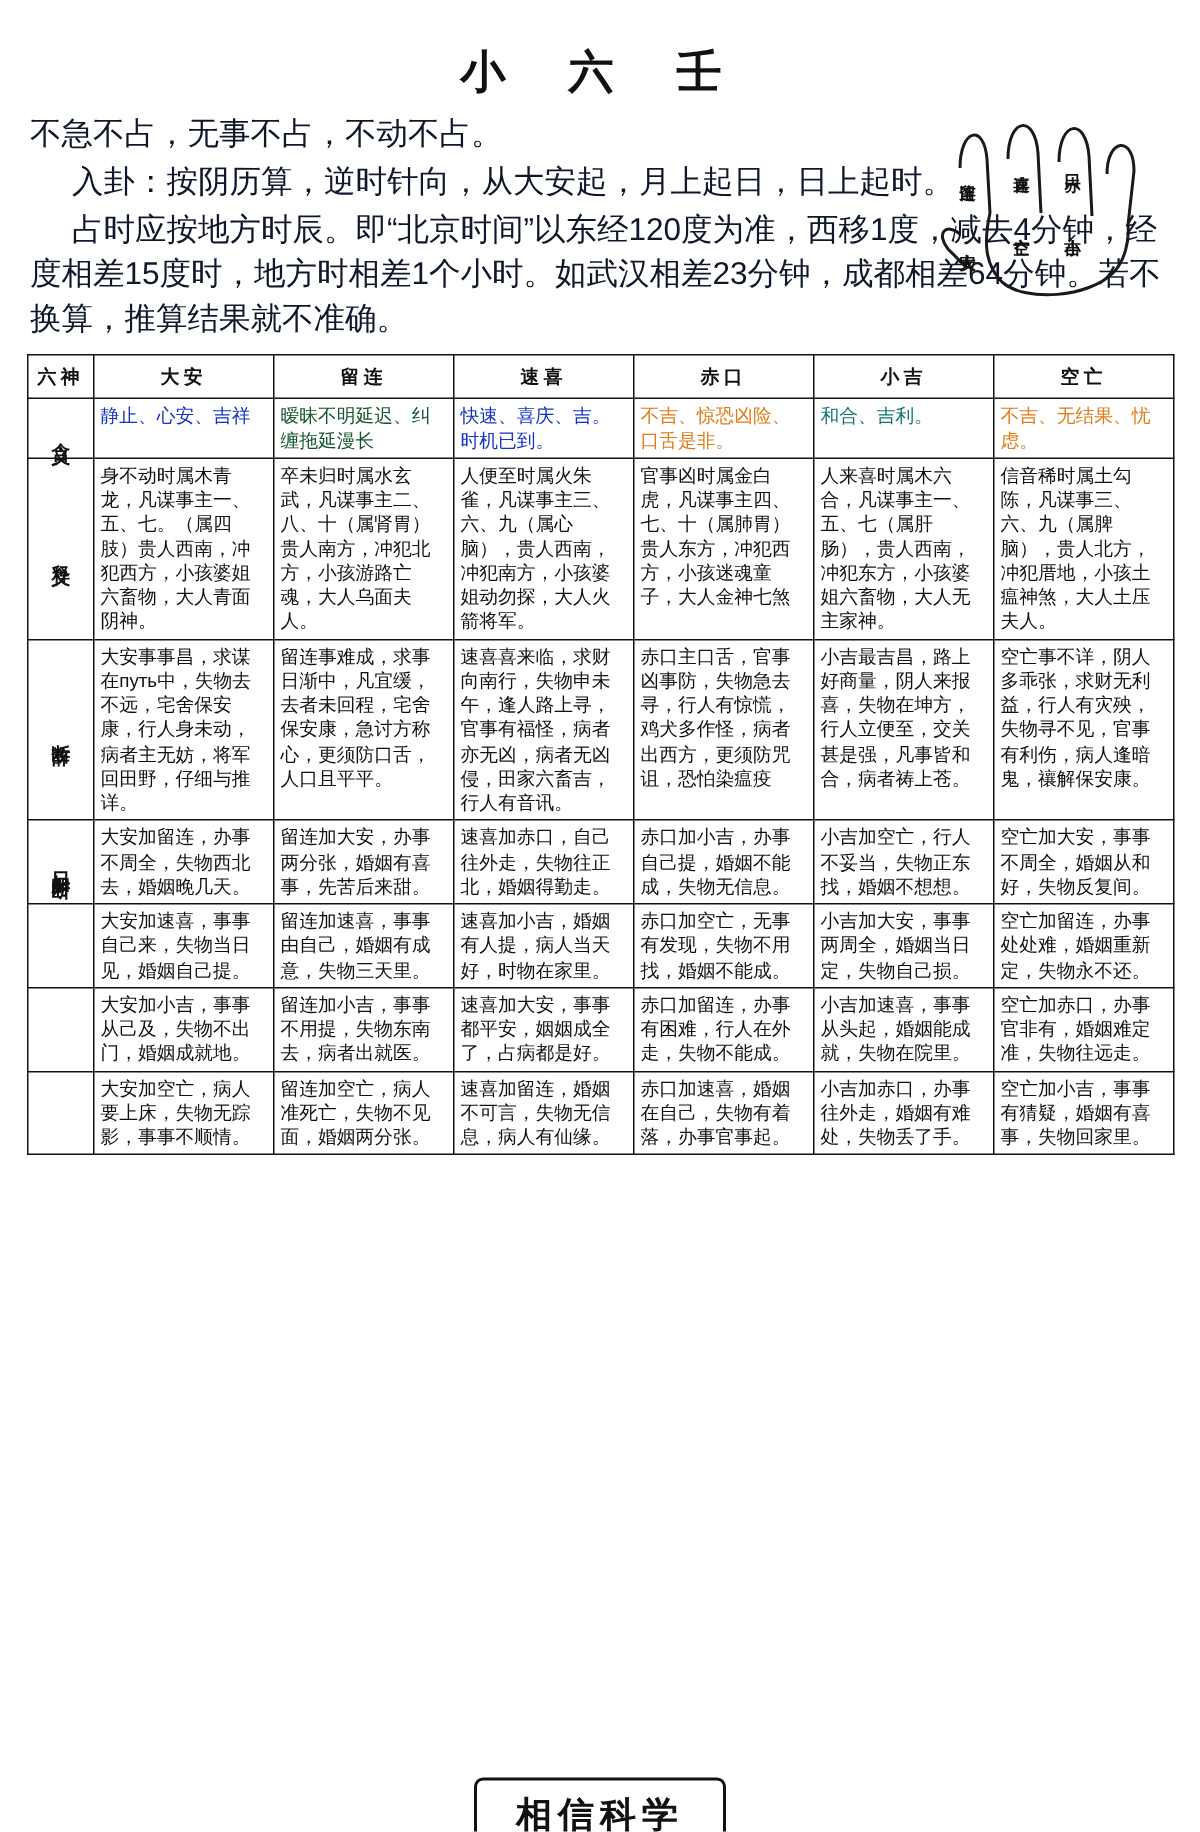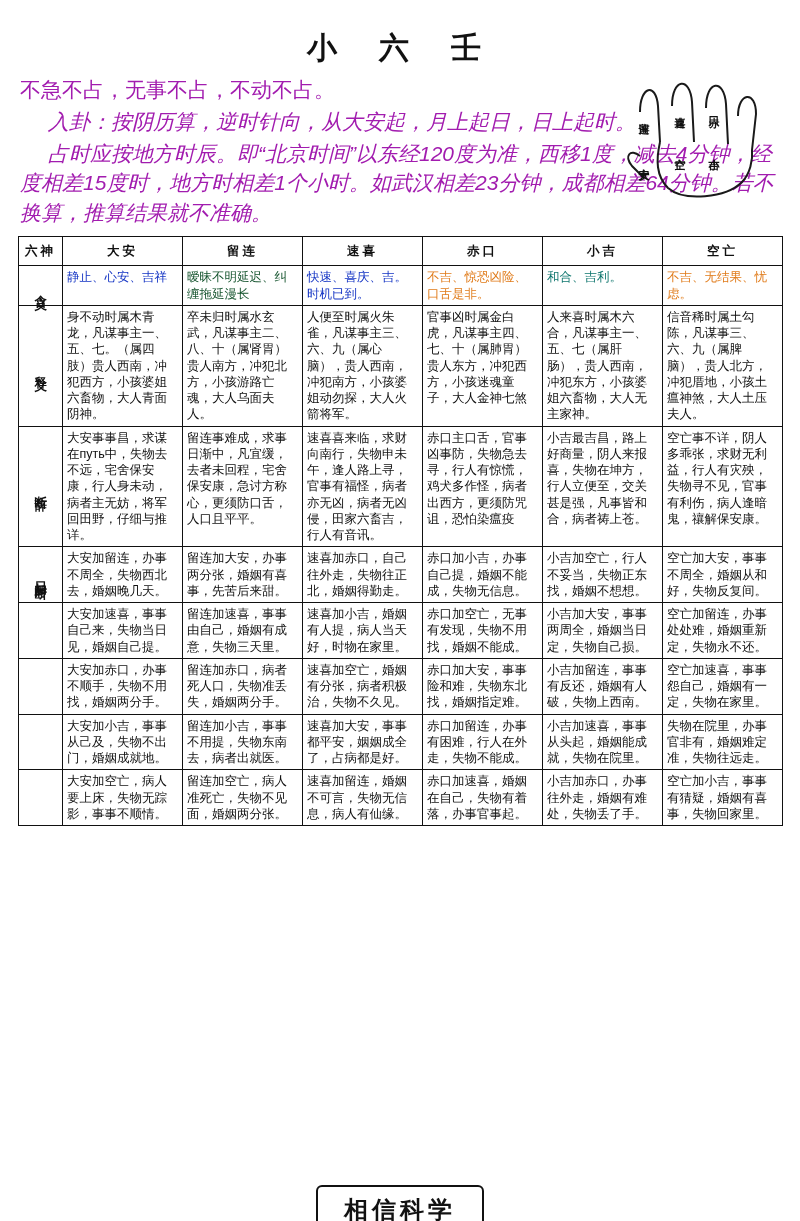--- a/index.html
+++ b/index.html
@@ -27,30 +27,29 @@
     font-size: 30px;
     font-weight: bold;
     letter-spacing: 12px;
     margin: 28px 0 6px 0;
     color: #111;
     font-family: Liberation Mono, monospace;
   }
   .intro {
     font-size: 21px;
     line-height: 1.42;
-    color: #a21caf;
+    color: #0f172a;
     margin: 0 0 2px 0;
     padding: 0 2px;
   }
   .intro p {
     margin: 0 0 2px 0;
   }
   .indent {
     text-indent: 28px;
-    font-style: italic;
   }
   .hand-figure {
     position: absolute;
     right: 20px;
     top: 36px;
     width: 170px;
     height: 140px;
   }
   .hand-figure svg { display: block; }
 
@@ -217,38 +216,29 @@
     <tr>
       <td class="col-head"></td>
       <td>大安加速喜，事事自己来，失物当日见，婚姻自己提。</td>
       <td>留连加速喜，事事由自己，婚姻有成意，失物三天里。</td>
       <td>速喜加小吉，婚姻有人提，病人当天好，时物在家里。</td>
       <td>赤口加空亡，无事有发现，失物不用找，婚姻不能成。</td>
       <td>小吉加大安，事事两周全，婚姻当日定，失物自己损。</td>
       <td>空亡加留连，办事处处难，婚姻重新定，失物永不还。</td>
     </tr>
 
-    <tr>
-      <td class="col-head"></td>
-      <td>大安加赤口，办事不顺手，失物不用找，婚姻两分手。</td>
-      <td>留连加赤口，病者死人口，失物准丢失，婚姻两分手。</td>
-      <td>速喜加空亡，婚姻有分张，病者积极治，失物不久见。</td>
-      <td>赤口加大安，事事险和难，失物东北找，婚姻指定难。</td>
-      <td>小吉加留连，事事有反还，婚姻有人破，失物上西南。</td>
-      <td>空亡加速喜，事事怨自己，婚姻有一定，失物在家里。</td>
-    </tr>
 
     <tr>
       <td class="col-head"></td>
       <td>大安加小吉，事事从己及，失物不出门，婚姻成就地。</td>
       <td>留连加小吉，事事不用提，失物东南去，病者出就医。</td>
       <td>速喜加大安，事事都平安，姻姻成全了，占病都是好。</td>
       <td>赤口加留连，办事有困难，行人在外走，失物不能成。</td>
       <td>小吉加速喜，事事从头起，婚姻能成就，失物在院里。</td>
-      <td>失物在院里，办事官非有，婚姻难定准，失物往远走。</td>
+      <td>空亡加赤口，办事官非有，婚姻难定准，失物往远走。</td>
     </tr>
 
     <tr>
       <td class="col-head"></td>
       <td>大安加空亡，病人要上床，失物无踪影，事事不顺情。</td>
       <td>留连加空亡，病人准死亡，失物不见面，婚姻两分张。</td>
       <td>速喜加留连，婚姻不可言，失物无信息，病人有仙缘。</td>
       <td>赤口加速喜，婚姻在自己，失物有着落，办事官事起。</td>
       <td>小吉加赤口，办事往外走，婚姻有难处，失物丢了手。</td>
       <td>空亡加小吉，事事有猜疑，婚姻有喜事，失物回家里。</td>

